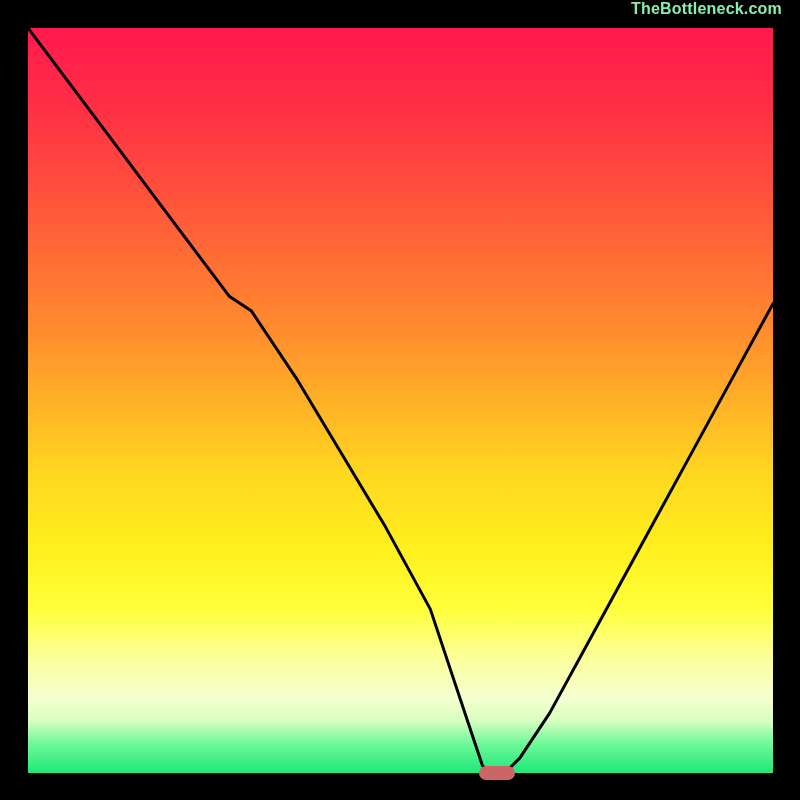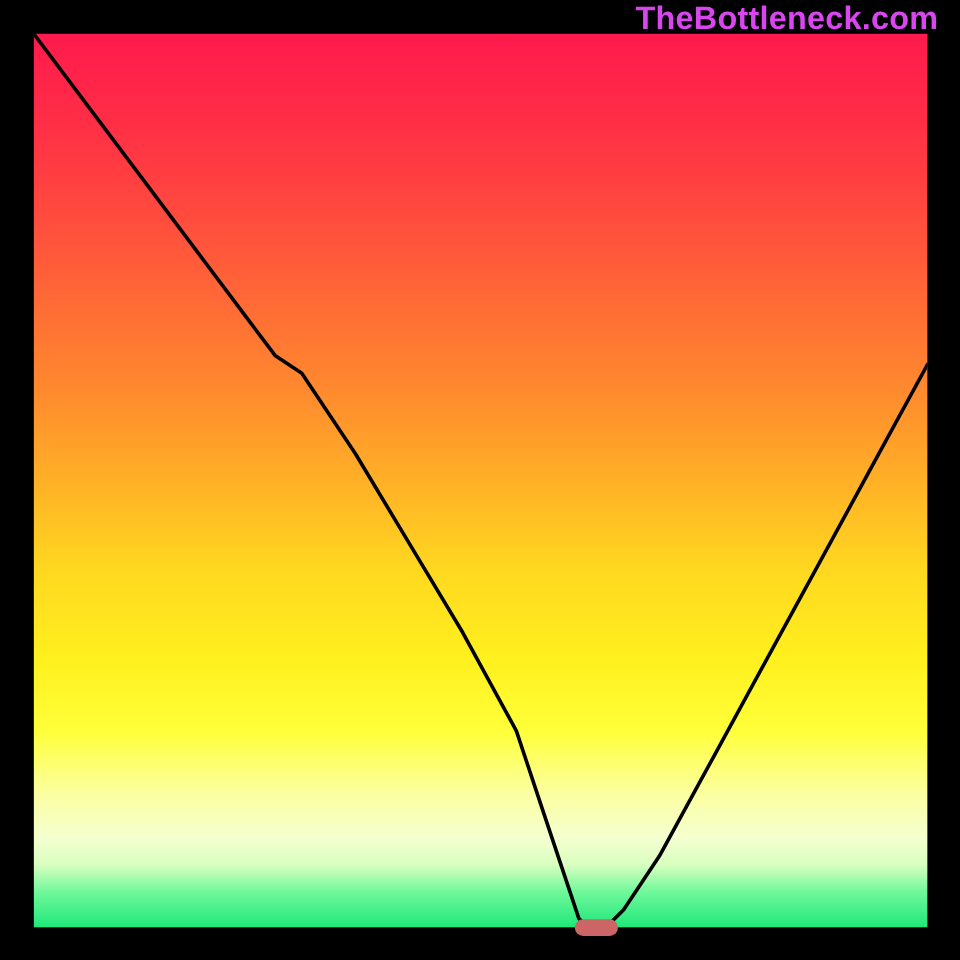--- a/index.html
+++ b/index.html
@@ -14,23 +14,23 @@
     position: relative;
     width: 800px;
     height: 800px;
     background: #000;
   }
   .watermark {
     position: absolute;
     top: 0;
     right: 18px;
     font-family: Arial, Helvetica, sans-serif;
-    font-size: 27px;
+    font-size: 16px;
     font-weight: bold;
-    color: #d946ef;
+    color: #86efac;
     letter-spacing: 0.2px;
     user-select: none;
   }
   svg.plot {
     position: absolute;
     left: 28px;
     top: 28px;
     width: 745px;
     height: 745px;
     display: block;

